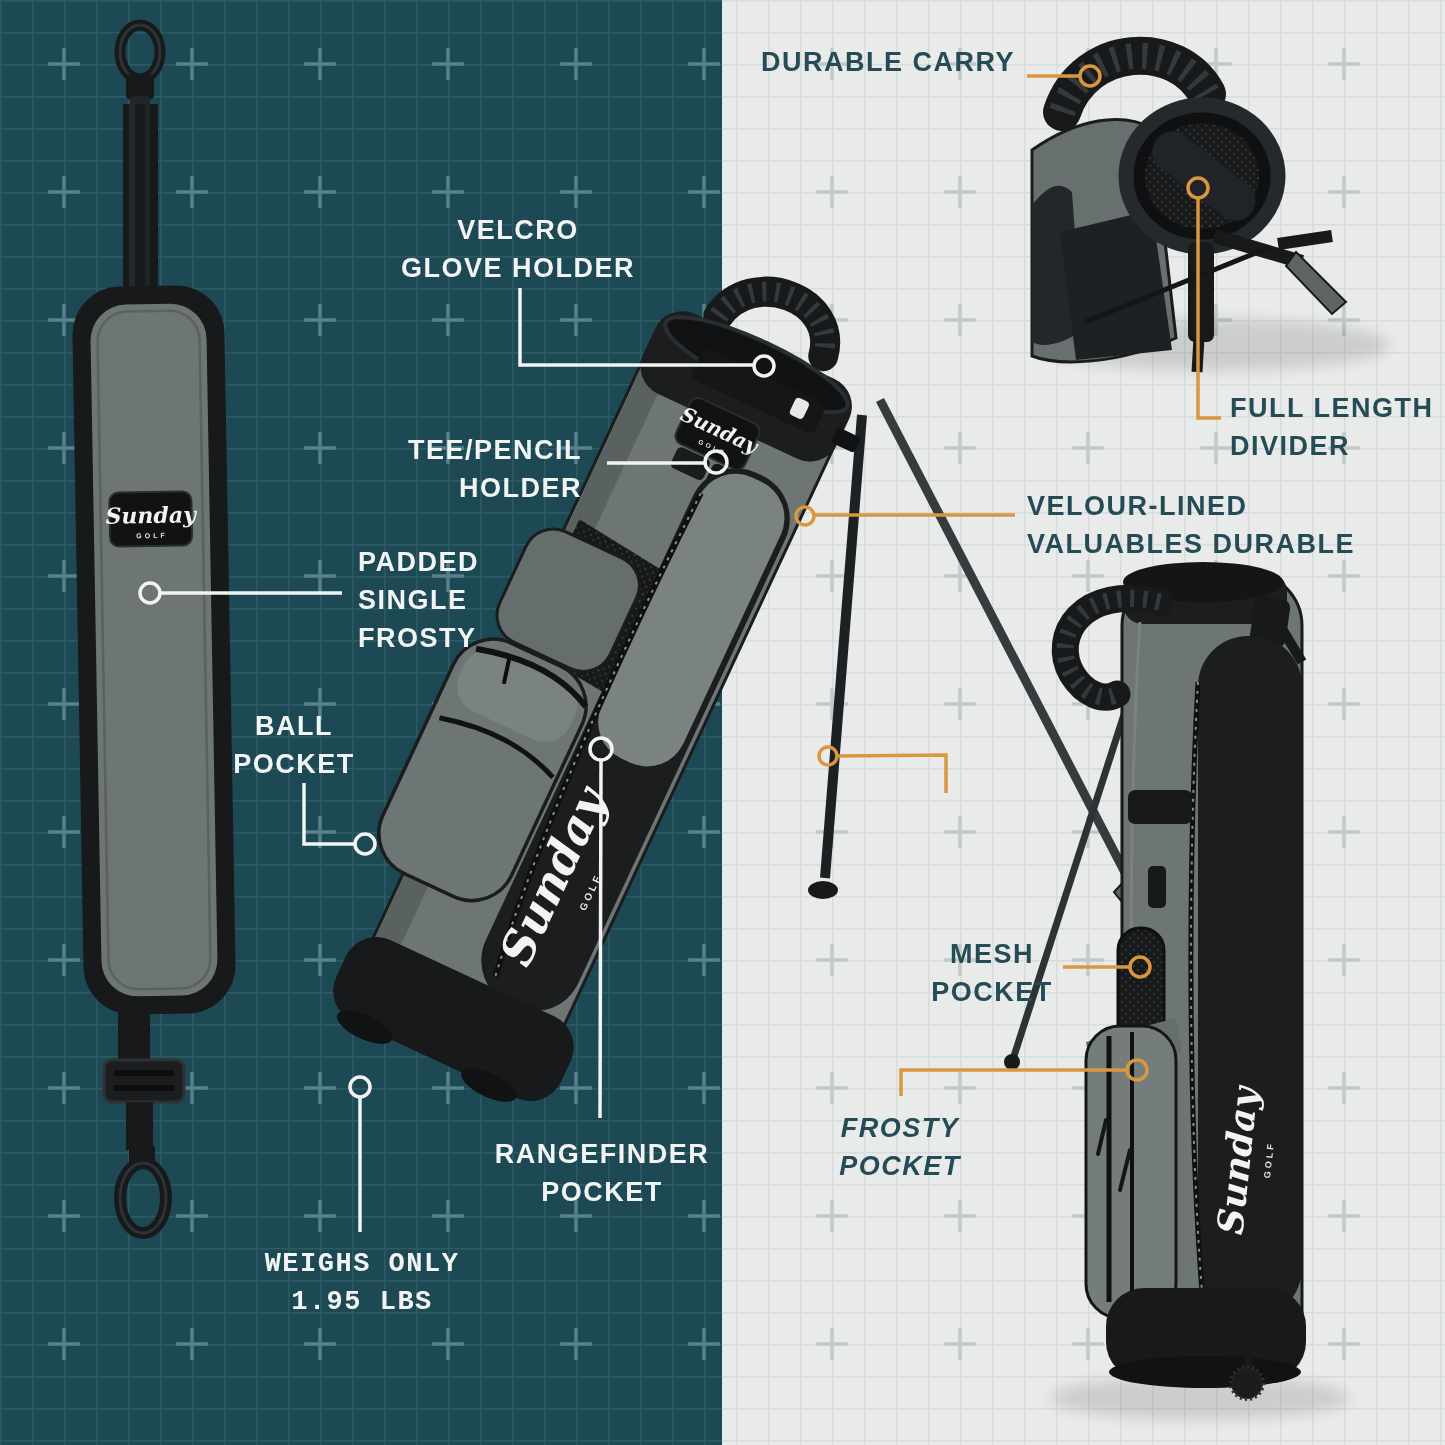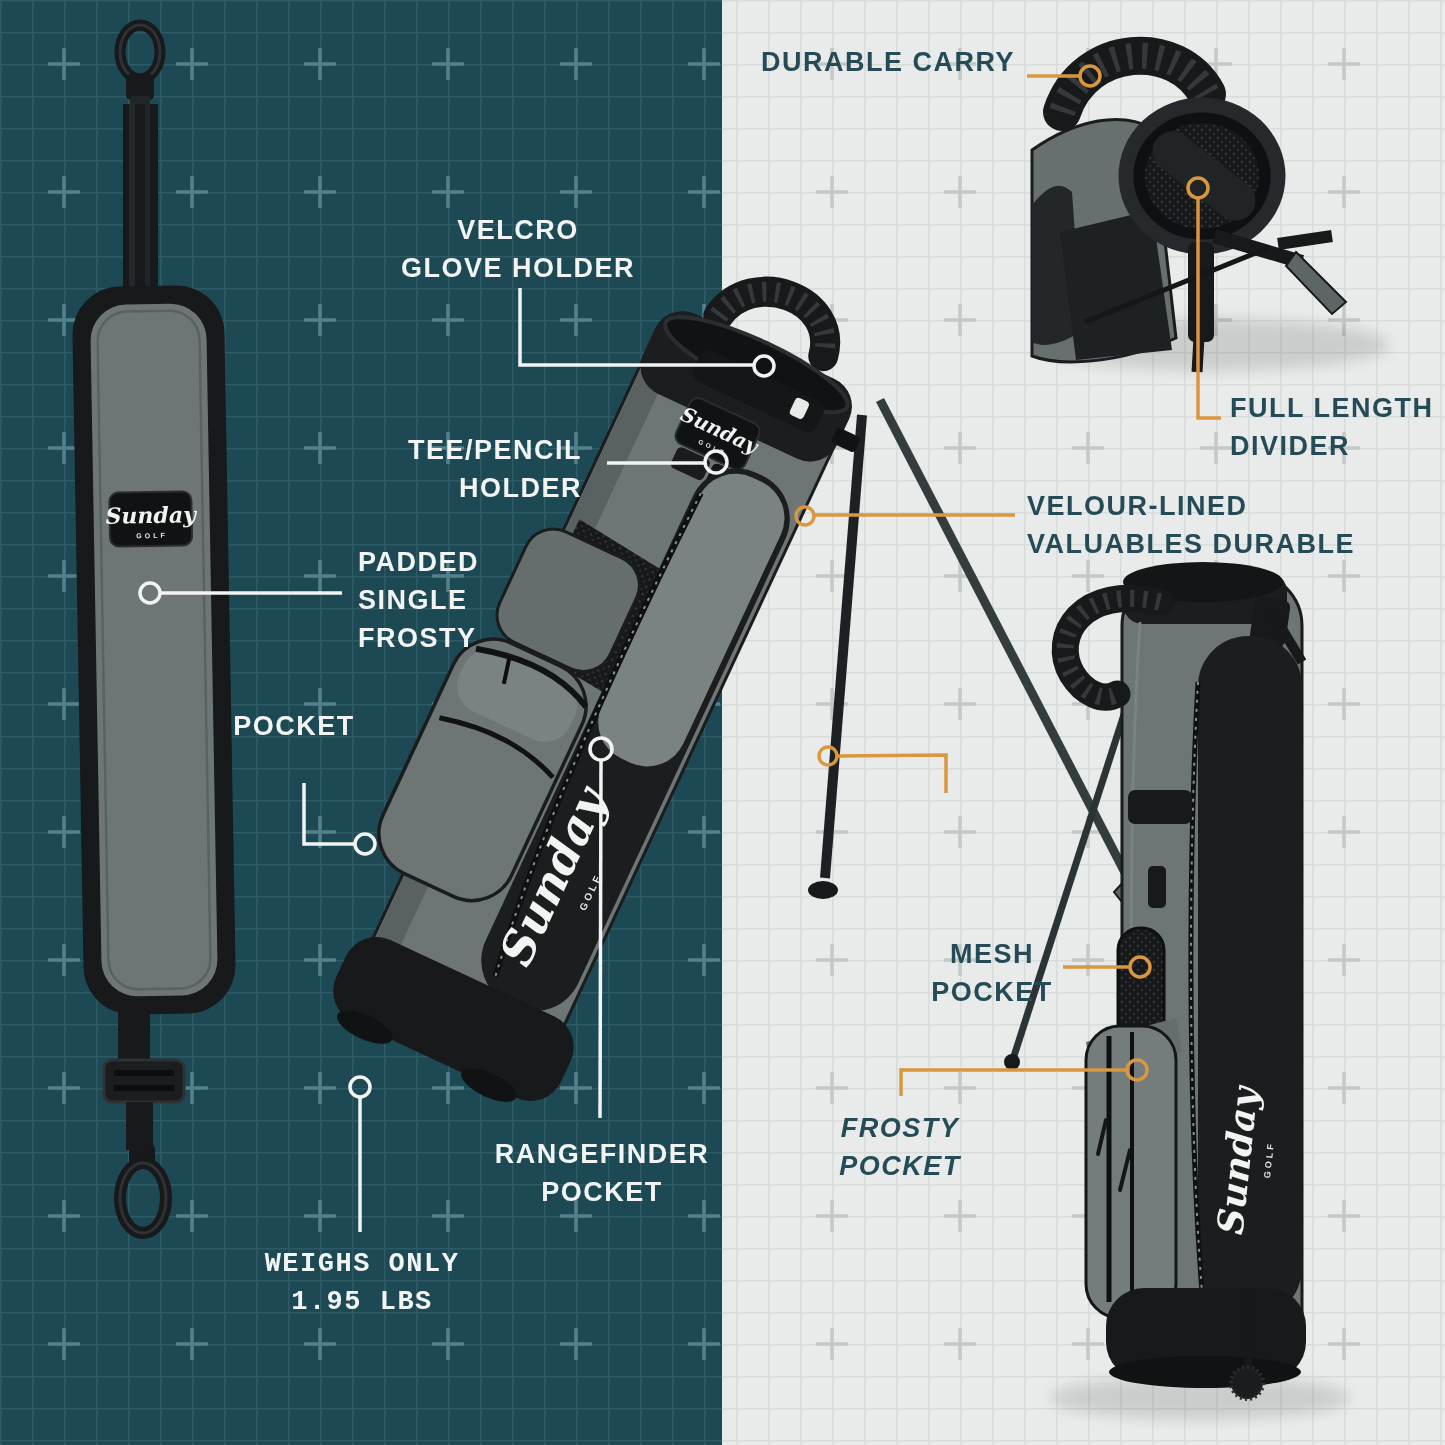--- a/index.html
+++ b/index.html
@@ -247,20 +247,21 @@
   <div>GLOVE HOLDER</div>
 </div>
 
 <div class="callout-label lab-light al-left" style="left:358px;top:536px;">
   <div>PADDED</div>
   <div>SINGLE</div>
   <div>FROSTY</div>
 </div>
 
 <div class="callout-label lab-light al-center" style="left:144px;top:700px;width:300px;">
+  <div>BALL</div>
   <div>POCKET</div>
 </div>
 
 <div class="callout-label lab-light al-center" style="left:452px;top:1128px;width:300px;">
   <div>RANGEFINDER</div>
   <div>POCKET</div>
 </div>
 
 <div class="callout-label lab-light al-center" style="left:212px;top:1238px;width:300px;font-family:Liberation Mono, monospace;">
   <div>WEIGHS ONLY</div>

